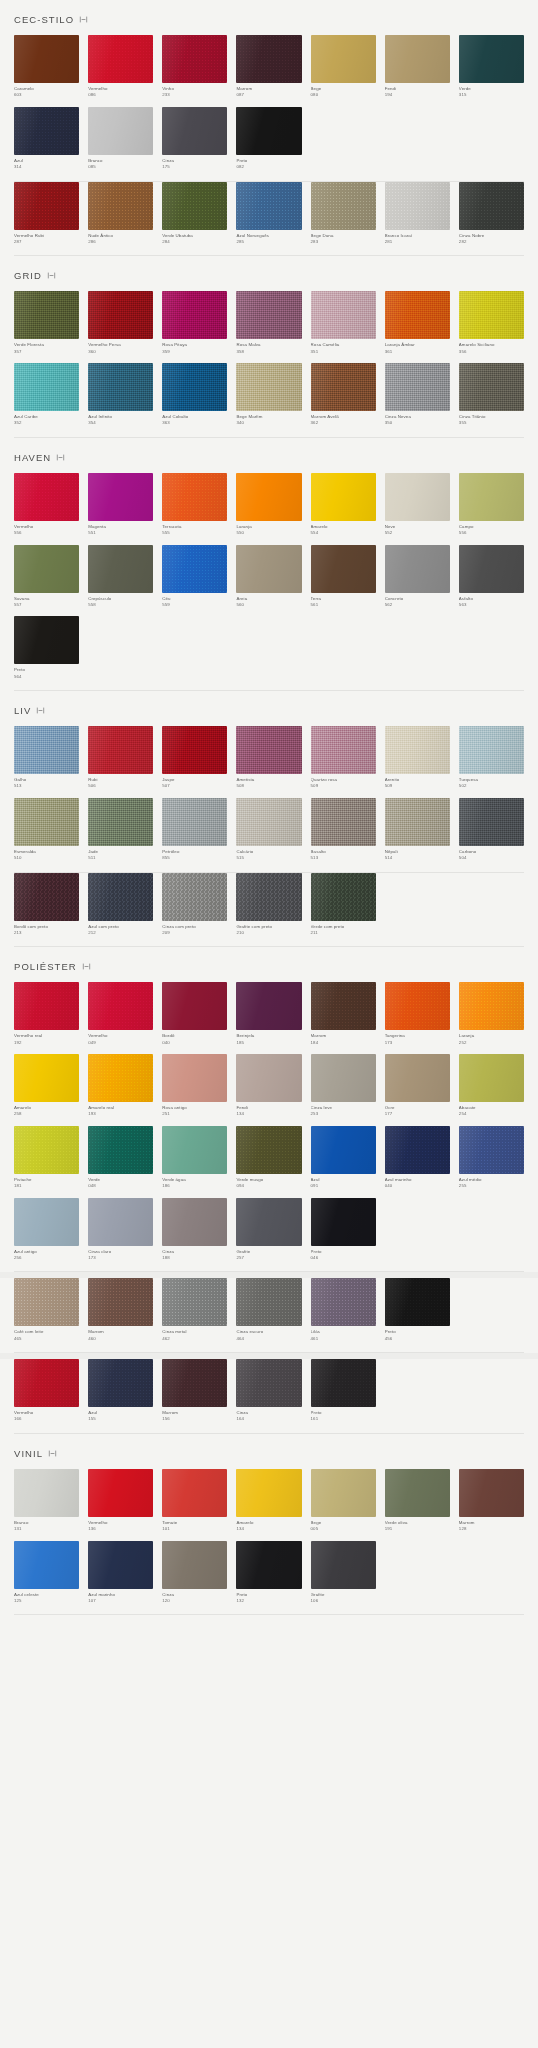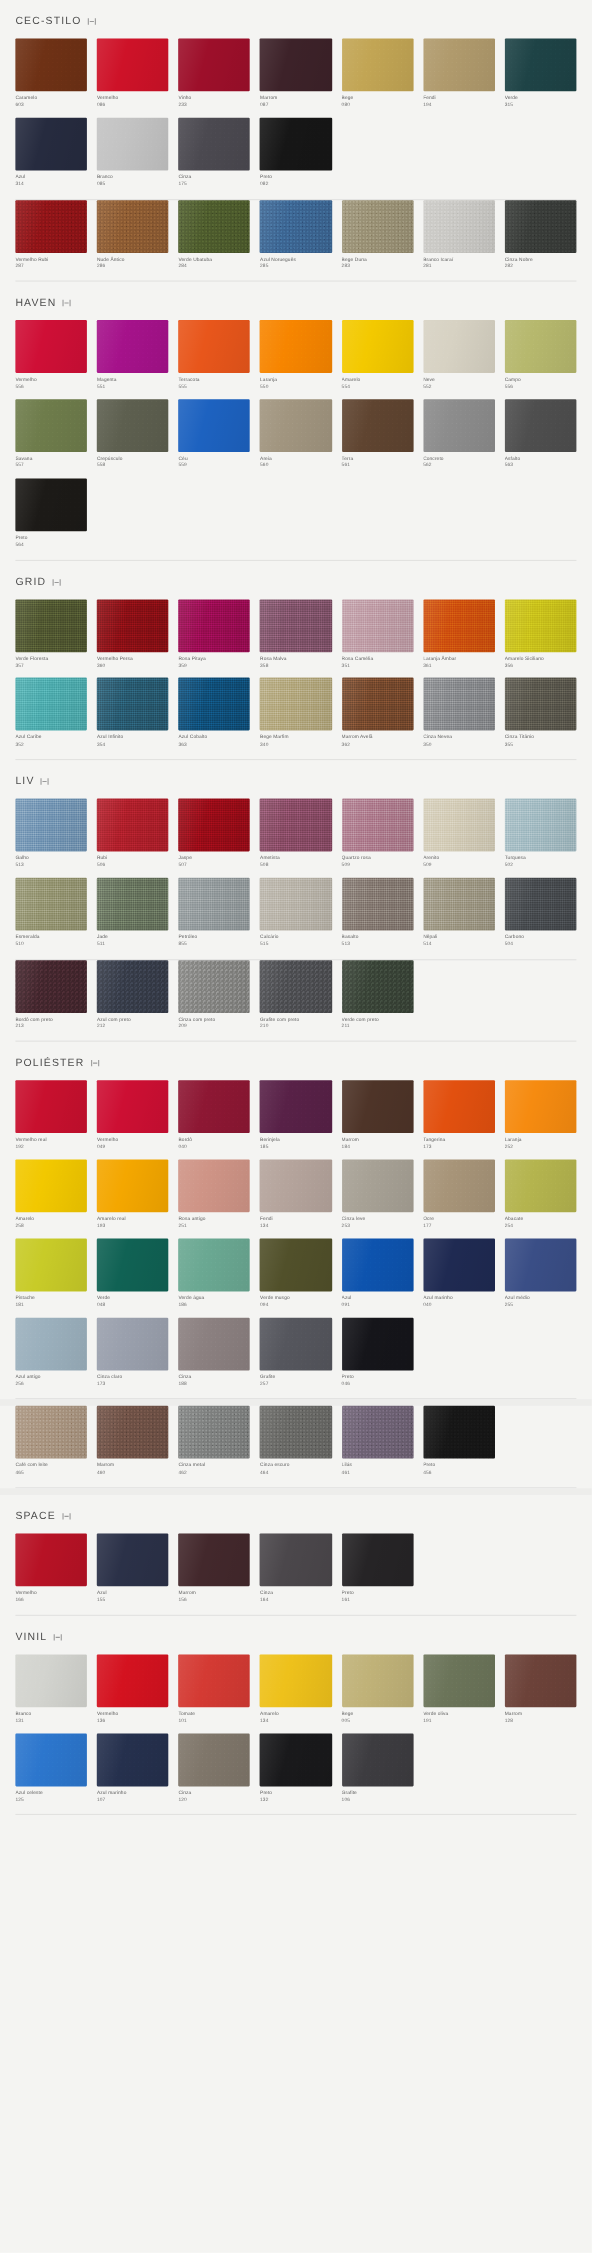--- a/index.html
+++ b/index.html
@@ -259,20 +259,147 @@
             <div class="sheen" style="background:linear-gradient(105deg,rgba(255,255,255,.10) 0%,rgba(255,255,255,0) 38%,rgba(0,0,0,.07) 100%);"></div>
           </div>
           <div class="chip-label">Cinza Nobre</div>
           <div class="chip-code">282</div>
         </div>
       </div>
       <div class="divider"></div>
     </div>
     <div class="section">
       <div class="section-head">
+        <span class="section-title">GRID</span>
+        <span class="collapse-icon">
+          <svg width="9" height="9" viewBox="0 0 9 9" aria-hidden="true">
+            <path d="M1.3 1.6 V7.4" stroke="#9a9a9a" stroke-width="1" fill="none"></path>
+            <path d="M7.7 1.6 V7.4" stroke="#9a9a9a" stroke-width="1" fill="none"></path>
+            <path d="M2.6 4.5 H6.4" stroke="#9a9a9a" stroke-width="1" fill="none"></path>
+          </svg>
+        </span>
+      </div>
+      <div class="swatch-grid">
+        <div class="swatch">
+          <div class="chip" style="background-color:#545b33">
+            <div class="tex" style="background-image:repeating-linear-gradient(0deg,rgba(255,255,255,.18) 0 1px,rgba(0,0,0,.12) 1px 2px),repeating-linear-gradient(90deg,rgba(255,255,255,.16) 0 1px,rgba(0,0,0,.10) 1px 2px);background-size:2px 2px;opacity:.85;"></div>
+            <div class="sheen" style="background:linear-gradient(105deg,rgba(255,255,255,.10) 0%,rgba(255,255,255,0) 38%,rgba(0,0,0,.07) 100%);"></div>
+          </div>
+          <div class="chip-label">Verde Floresta</div>
+          <div class="chip-code">357</div>
+        </div>
+        <div class="swatch">
+          <div class="chip" style="background-color:#8e1016">
+            <div class="tex" style="background-image:repeating-linear-gradient(0deg,rgba(255,255,255,.18) 0 1px,rgba(0,0,0,.12) 1px 2px),repeating-linear-gradient(90deg,rgba(255,255,255,.16) 0 1px,rgba(0,0,0,.10) 1px 2px);background-size:2px 2px;opacity:.85;"></div>
+            <div class="sheen" style="background:linear-gradient(105deg,rgba(255,255,255,.10) 0%,rgba(255,255,255,0) 38%,rgba(0,0,0,.07) 100%);"></div>
+          </div>
+          <div class="chip-label">Vermelho Persa</div>
+          <div class="chip-code">360</div>
+        </div>
+        <div class="swatch">
+          <div class="chip" style="background-color:#9e0d55">
+            <div class="tex" style="background-image:repeating-linear-gradient(0deg,rgba(255,255,255,.18) 0 1px,rgba(0,0,0,.12) 1px 2px),repeating-linear-gradient(90deg,rgba(255,255,255,.16) 0 1px,rgba(0,0,0,.10) 1px 2px);background-size:2px 2px;opacity:.85;"></div>
+            <div class="sheen" style="background:linear-gradient(105deg,rgba(255,255,255,.10) 0%,rgba(255,255,255,0) 38%,rgba(0,0,0,.07) 100%);"></div>
+          </div>
+          <div class="chip-label">Rosa Pitaya</div>
+          <div class="chip-code">359</div>
+        </div>
+        <div class="swatch">
+          <div class="chip" style="background-color:#86576f">
+            <div class="tex" style="background-image:repeating-linear-gradient(0deg,rgba(255,255,255,.18) 0 1px,rgba(0,0,0,.12) 1px 2px),repeating-linear-gradient(90deg,rgba(255,255,255,.16) 0 1px,rgba(0,0,0,.10) 1px 2px);background-size:2px 2px;opacity:.85;"></div>
+            <div class="sheen" style="background:linear-gradient(105deg,rgba(255,255,255,.10) 0%,rgba(255,255,255,0) 38%,rgba(0,0,0,.07) 100%);"></div>
+          </div>
+          <div class="chip-label">Rosa Malva</div>
+          <div class="chip-code">358</div>
+        </div>
+        <div class="swatch">
+          <div class="chip" style="background-color:#c3a2ab">
+            <div class="tex" style="background-image:repeating-linear-gradient(0deg,rgba(255,255,255,.18) 0 1px,rgba(0,0,0,.12) 1px 2px),repeating-linear-gradient(90deg,rgba(255,255,255,.16) 0 1px,rgba(0,0,0,.10) 1px 2px);background-size:2px 2px;opacity:.85;"></div>
+            <div class="sheen" style="background:linear-gradient(105deg,rgba(255,255,255,.10) 0%,rgba(255,255,255,0) 38%,rgba(0,0,0,.07) 100%);"></div>
+          </div>
+          <div class="chip-label">Rosa Camélia</div>
+          <div class="chip-code">351</div>
+        </div>
+        <div class="swatch">
+          <div class="chip" style="background-color:#d1540f">
+            <div class="tex" style="background-image:repeating-linear-gradient(0deg,rgba(255,255,255,.18) 0 1px,rgba(0,0,0,.12) 1px 2px),repeating-linear-gradient(90deg,rgba(255,255,255,.16) 0 1px,rgba(0,0,0,.10) 1px 2px);background-size:2px 2px;opacity:.85;"></div>
+            <div class="sheen" style="background:linear-gradient(105deg,rgba(255,255,255,.10) 0%,rgba(255,255,255,0) 38%,rgba(0,0,0,.07) 100%);"></div>
+          </div>
+          <div class="chip-label">Laranja Âmbar</div>
+          <div class="chip-code">361</div>
+        </div>
+        <div class="swatch">
+          <div class="chip" style="background-color:#ccc41c">
+            <div class="tex" style="background-image:repeating-linear-gradient(0deg,rgba(255,255,255,.18) 0 1px,rgba(0,0,0,.12) 1px 2px),repeating-linear-gradient(90deg,rgba(255,255,255,.16) 0 1px,rgba(0,0,0,.10) 1px 2px);background-size:2px 2px;opacity:.85;"></div>
+            <div class="sheen" style="background:linear-gradient(105deg,rgba(255,255,255,.10) 0%,rgba(255,255,255,0) 38%,rgba(0,0,0,.07) 100%);"></div>
+          </div>
+          <div class="chip-label">Amarelo Siciliano</div>
+          <div class="chip-code">356</div>
+        </div>
+        <div class="swatch">
+          <div class="chip" style="background-color:#52b0b2">
+            <div class="tex" style="background-image:repeating-linear-gradient(0deg,rgba(255,255,255,.18) 0 1px,rgba(0,0,0,.12) 1px 2px),repeating-linear-gradient(90deg,rgba(255,255,255,.16) 0 1px,rgba(0,0,0,.10) 1px 2px);background-size:2px 2px;opacity:.85;"></div>
+            <div class="sheen" style="background:linear-gradient(105deg,rgba(255,255,255,.10) 0%,rgba(255,255,255,0) 38%,rgba(0,0,0,.07) 100%);"></div>
+          </div>
+          <div class="chip-label">Azul Caribe</div>
+          <div class="chip-code">352</div>
+        </div>
+        <div class="swatch">
+          <div class="chip" style="background-color:#2a5e75">
+            <div class="tex" style="background-image:repeating-linear-gradient(0deg,rgba(255,255,255,.18) 0 1px,rgba(0,0,0,.12) 1px 2px),repeating-linear-gradient(90deg,rgba(255,255,255,.16) 0 1px,rgba(0,0,0,.10) 1px 2px);background-size:2px 2px;opacity:.85;"></div>
+            <div class="sheen" style="background:linear-gradient(105deg,rgba(255,255,255,.10) 0%,rgba(255,255,255,0) 38%,rgba(0,0,0,.07) 100%);"></div>
+          </div>
+          <div class="chip-label">Azul Infinito</div>
+          <div class="chip-code">354</div>
+        </div>
+        <div class="swatch">
+          <div class="chip" style="background-color:#10527e">
+            <div class="tex" style="background-image:repeating-linear-gradient(0deg,rgba(255,255,255,.18) 0 1px,rgba(0,0,0,.12) 1px 2px),repeating-linear-gradient(90deg,rgba(255,255,255,.16) 0 1px,rgba(0,0,0,.10) 1px 2px);background-size:2px 2px;opacity:.85;"></div>
+            <div class="sheen" style="background:linear-gradient(105deg,rgba(255,255,255,.10) 0%,rgba(255,255,255,0) 38%,rgba(0,0,0,.07) 100%);"></div>
+          </div>
+          <div class="chip-label">Azul Cobalto</div>
+          <div class="chip-code">363</div>
+        </div>
+        <div class="swatch">
+          <div class="chip" style="background-color:#b7ac84">
+            <div class="tex" style="background-image:repeating-linear-gradient(0deg,rgba(255,255,255,.18) 0 1px,rgba(0,0,0,.12) 1px 2px),repeating-linear-gradient(90deg,rgba(255,255,255,.16) 0 1px,rgba(0,0,0,.10) 1px 2px);background-size:2px 2px;opacity:.85;"></div>
+            <div class="sheen" style="background:linear-gradient(105deg,rgba(255,255,255,.10) 0%,rgba(255,255,255,0) 38%,rgba(0,0,0,.07) 100%);"></div>
+          </div>
+          <div class="chip-label">Bege Marfim</div>
+          <div class="chip-code">340</div>
+        </div>
+        <div class="swatch">
+          <div class="chip" style="background-color:#7b4c2f">
+            <div class="tex" style="background-image:repeating-linear-gradient(0deg,rgba(255,255,255,.18) 0 1px,rgba(0,0,0,.12) 1px 2px),repeating-linear-gradient(90deg,rgba(255,255,255,.16) 0 1px,rgba(0,0,0,.10) 1px 2px);background-size:2px 2px;opacity:.85;"></div>
+            <div class="sheen" style="background:linear-gradient(105deg,rgba(255,255,255,.10) 0%,rgba(255,255,255,0) 38%,rgba(0,0,0,.07) 100%);"></div>
+          </div>
+          <div class="chip-label">Marrom Avelã</div>
+          <div class="chip-code">362</div>
+        </div>
+        <div class="swatch">
+          <div class="chip" style="background-color:#8e9093">
+            <div class="tex" style="background-image:repeating-linear-gradient(0deg,rgba(255,255,255,.18) 0 1px,rgba(0,0,0,.12) 1px 2px),repeating-linear-gradient(90deg,rgba(255,255,255,.16) 0 1px,rgba(0,0,0,.10) 1px 2px);background-size:2px 2px;opacity:.85;"></div>
+            <div class="sheen" style="background:linear-gradient(105deg,rgba(255,255,255,.10) 0%,rgba(255,255,255,0) 38%,rgba(0,0,0,.07) 100%);"></div>
+          </div>
+          <div class="chip-label">Cinza Nevea</div>
+          <div class="chip-code">350</div>
+        </div>
+        <div class="swatch">
+          <div class="chip" style="background-color:#5f5c51">
+            <div class="tex" style="background-image:repeating-linear-gradient(0deg,rgba(255,255,255,.18) 0 1px,rgba(0,0,0,.12) 1px 2px),repeating-linear-gradient(90deg,rgba(255,255,255,.16) 0 1px,rgba(0,0,0,.10) 1px 2px);background-size:2px 2px;opacity:.85;"></div>
+            <div class="sheen" style="background:linear-gradient(105deg,rgba(255,255,255,.10) 0%,rgba(255,255,255,0) 38%,rgba(0,0,0,.07) 100%);"></div>
+          </div>
+          <div class="chip-label">Cinza Titânio</div>
+          <div class="chip-code">355</div>
+        </div>
+      </div>
+      <div class="divider"></div>
+    </div>
+    <div class="section">
+      <div class="section-head">
         <span class="section-title">HAVEN</span>
         <span class="collapse-icon">
           <svg width="9" height="9" viewBox="0 0 9 9" aria-hidden="true">
             <path d="M1.3 1.6 V7.4" stroke="#9a9a9a" stroke-width="1" fill="none"></path>
             <path d="M7.7 1.6 V7.4" stroke="#9a9a9a" stroke-width="1" fill="none"></path>
             <path d="M2.6 4.5 H6.4" stroke="#9a9a9a" stroke-width="1" fill="none"></path>
           </svg>
         </span>
       </div>
       <div class="swatch-grid">
@@ -388,147 +515,20 @@
           <div class="chip-label">Asfalto</div>
           <div class="chip-code">563</div>
         </div>
         <div class="swatch">
           <div class="chip" style="background-color:#1c1a17">
             <div class="tex" style="background-image:radial-gradient(rgba(255,255,255,.12) .6px,transparent .7px);background-size:4px 4px;opacity:.5;"></div>
             <div class="sheen" style="background:linear-gradient(105deg,rgba(255,255,255,.10) 0%,rgba(255,255,255,0) 38%,rgba(0,0,0,.07) 100%);"></div>
           </div>
           <div class="chip-label">Preto</div>
           <div class="chip-code">564</div>
-        </div>
-      </div>
-      <div class="divider"></div>
-    </div>
-    <div class="section">
-      <div class="section-head">
-        <span class="section-title">GRID</span>
-        <span class="collapse-icon">
-          <svg width="9" height="9" viewBox="0 0 9 9" aria-hidden="true">
-            <path d="M1.3 1.6 V7.4" stroke="#9a9a9a" stroke-width="1" fill="none"></path>
-            <path d="M7.7 1.6 V7.4" stroke="#9a9a9a" stroke-width="1" fill="none"></path>
-            <path d="M2.6 4.5 H6.4" stroke="#9a9a9a" stroke-width="1" fill="none"></path>
-          </svg>
-        </span>
-      </div>
-      <div class="swatch-grid">
-        <div class="swatch">
-          <div class="chip" style="background-color:#545b33">
-            <div class="tex" style="background-image:repeating-linear-gradient(0deg,rgba(255,255,255,.18) 0 1px,rgba(0,0,0,.12) 1px 2px),repeating-linear-gradient(90deg,rgba(255,255,255,.16) 0 1px,rgba(0,0,0,.10) 1px 2px);background-size:2px 2px;opacity:.85;"></div>
-            <div class="sheen" style="background:linear-gradient(105deg,rgba(255,255,255,.10) 0%,rgba(255,255,255,0) 38%,rgba(0,0,0,.07) 100%);"></div>
-          </div>
-          <div class="chip-label">Verde Floresta</div>
-          <div class="chip-code">357</div>
-        </div>
-        <div class="swatch">
-          <div class="chip" style="background-color:#8e1016">
-            <div class="tex" style="background-image:repeating-linear-gradient(0deg,rgba(255,255,255,.18) 0 1px,rgba(0,0,0,.12) 1px 2px),repeating-linear-gradient(90deg,rgba(255,255,255,.16) 0 1px,rgba(0,0,0,.10) 1px 2px);background-size:2px 2px;opacity:.85;"></div>
-            <div class="sheen" style="background:linear-gradient(105deg,rgba(255,255,255,.10) 0%,rgba(255,255,255,0) 38%,rgba(0,0,0,.07) 100%);"></div>
-          </div>
-          <div class="chip-label">Vermelho Persa</div>
-          <div class="chip-code">360</div>
-        </div>
-        <div class="swatch">
-          <div class="chip" style="background-color:#9e0d55">
-            <div class="tex" style="background-image:repeating-linear-gradient(0deg,rgba(255,255,255,.18) 0 1px,rgba(0,0,0,.12) 1px 2px),repeating-linear-gradient(90deg,rgba(255,255,255,.16) 0 1px,rgba(0,0,0,.10) 1px 2px);background-size:2px 2px;opacity:.85;"></div>
-            <div class="sheen" style="background:linear-gradient(105deg,rgba(255,255,255,.10) 0%,rgba(255,255,255,0) 38%,rgba(0,0,0,.07) 100%);"></div>
-          </div>
-          <div class="chip-label">Rosa Pitaya</div>
-          <div class="chip-code">359</div>
-        </div>
-        <div class="swatch">
-          <div class="chip" style="background-color:#86576f">
-            <div class="tex" style="background-image:repeating-linear-gradient(0deg,rgba(255,255,255,.18) 0 1px,rgba(0,0,0,.12) 1px 2px),repeating-linear-gradient(90deg,rgba(255,255,255,.16) 0 1px,rgba(0,0,0,.10) 1px 2px);background-size:2px 2px;opacity:.85;"></div>
-            <div class="sheen" style="background:linear-gradient(105deg,rgba(255,255,255,.10) 0%,rgba(255,255,255,0) 38%,rgba(0,0,0,.07) 100%);"></div>
-          </div>
-          <div class="chip-label">Rosa Malva</div>
-          <div class="chip-code">358</div>
-        </div>
-        <div class="swatch">
-          <div class="chip" style="background-color:#c3a2ab">
-            <div class="tex" style="background-image:repeating-linear-gradient(0deg,rgba(255,255,255,.18) 0 1px,rgba(0,0,0,.12) 1px 2px),repeating-linear-gradient(90deg,rgba(255,255,255,.16) 0 1px,rgba(0,0,0,.10) 1px 2px);background-size:2px 2px;opacity:.85;"></div>
-            <div class="sheen" style="background:linear-gradient(105deg,rgba(255,255,255,.10) 0%,rgba(255,255,255,0) 38%,rgba(0,0,0,.07) 100%);"></div>
-          </div>
-          <div class="chip-label">Rosa Camélia</div>
-          <div class="chip-code">351</div>
-        </div>
-        <div class="swatch">
-          <div class="chip" style="background-color:#d1540f">
-            <div class="tex" style="background-image:repeating-linear-gradient(0deg,rgba(255,255,255,.18) 0 1px,rgba(0,0,0,.12) 1px 2px),repeating-linear-gradient(90deg,rgba(255,255,255,.16) 0 1px,rgba(0,0,0,.10) 1px 2px);background-size:2px 2px;opacity:.85;"></div>
-            <div class="sheen" style="background:linear-gradient(105deg,rgba(255,255,255,.10) 0%,rgba(255,255,255,0) 38%,rgba(0,0,0,.07) 100%);"></div>
-          </div>
-          <div class="chip-label">Laranja Âmbar</div>
-          <div class="chip-code">361</div>
-        </div>
-        <div class="swatch">
-          <div class="chip" style="background-color:#ccc41c">
-            <div class="tex" style="background-image:repeating-linear-gradient(0deg,rgba(255,255,255,.18) 0 1px,rgba(0,0,0,.12) 1px 2px),repeating-linear-gradient(90deg,rgba(255,255,255,.16) 0 1px,rgba(0,0,0,.10) 1px 2px);background-size:2px 2px;opacity:.85;"></div>
-            <div class="sheen" style="background:linear-gradient(105deg,rgba(255,255,255,.10) 0%,rgba(255,255,255,0) 38%,rgba(0,0,0,.07) 100%);"></div>
-          </div>
-          <div class="chip-label">Amarelo Siciliano</div>
-          <div class="chip-code">356</div>
-        </div>
-        <div class="swatch">
-          <div class="chip" style="background-color:#52b0b2">
-            <div class="tex" style="background-image:repeating-linear-gradient(0deg,rgba(255,255,255,.18) 0 1px,rgba(0,0,0,.12) 1px 2px),repeating-linear-gradient(90deg,rgba(255,255,255,.16) 0 1px,rgba(0,0,0,.10) 1px 2px);background-size:2px 2px;opacity:.85;"></div>
-            <div class="sheen" style="background:linear-gradient(105deg,rgba(255,255,255,.10) 0%,rgba(255,255,255,0) 38%,rgba(0,0,0,.07) 100%);"></div>
-          </div>
-          <div class="chip-label">Azul Caribe</div>
-          <div class="chip-code">352</div>
-        </div>
-        <div class="swatch">
-          <div class="chip" style="background-color:#2a5e75">
-            <div class="tex" style="background-image:repeating-linear-gradient(0deg,rgba(255,255,255,.18) 0 1px,rgba(0,0,0,.12) 1px 2px),repeating-linear-gradient(90deg,rgba(255,255,255,.16) 0 1px,rgba(0,0,0,.10) 1px 2px);background-size:2px 2px;opacity:.85;"></div>
-            <div class="sheen" style="background:linear-gradient(105deg,rgba(255,255,255,.10) 0%,rgba(255,255,255,0) 38%,rgba(0,0,0,.07) 100%);"></div>
-          </div>
-          <div class="chip-label">Azul Infinito</div>
-          <div class="chip-code">354</div>
-        </div>
-        <div class="swatch">
-          <div class="chip" style="background-color:#10527e">
-            <div class="tex" style="background-image:repeating-linear-gradient(0deg,rgba(255,255,255,.18) 0 1px,rgba(0,0,0,.12) 1px 2px),repeating-linear-gradient(90deg,rgba(255,255,255,.16) 0 1px,rgba(0,0,0,.10) 1px 2px);background-size:2px 2px;opacity:.85;"></div>
-            <div class="sheen" style="background:linear-gradient(105deg,rgba(255,255,255,.10) 0%,rgba(255,255,255,0) 38%,rgba(0,0,0,.07) 100%);"></div>
-          </div>
-          <div class="chip-label">Azul Cobalto</div>
-          <div class="chip-code">363</div>
-        </div>
-        <div class="swatch">
-          <div class="chip" style="background-color:#b7ac84">
-            <div class="tex" style="background-image:repeating-linear-gradient(0deg,rgba(255,255,255,.18) 0 1px,rgba(0,0,0,.12) 1px 2px),repeating-linear-gradient(90deg,rgba(255,255,255,.16) 0 1px,rgba(0,0,0,.10) 1px 2px);background-size:2px 2px;opacity:.85;"></div>
-            <div class="sheen" style="background:linear-gradient(105deg,rgba(255,255,255,.10) 0%,rgba(255,255,255,0) 38%,rgba(0,0,0,.07) 100%);"></div>
-          </div>
-          <div class="chip-label">Bege Marfim</div>
-          <div class="chip-code">340</div>
-        </div>
-        <div class="swatch">
-          <div class="chip" style="background-color:#7b4c2f">
-            <div class="tex" style="background-image:repeating-linear-gradient(0deg,rgba(255,255,255,.18) 0 1px,rgba(0,0,0,.12) 1px 2px),repeating-linear-gradient(90deg,rgba(255,255,255,.16) 0 1px,rgba(0,0,0,.10) 1px 2px);background-size:2px 2px;opacity:.85;"></div>
-            <div class="sheen" style="background:linear-gradient(105deg,rgba(255,255,255,.10) 0%,rgba(255,255,255,0) 38%,rgba(0,0,0,.07) 100%);"></div>
-          </div>
-          <div class="chip-label">Marrom Avelã</div>
-          <div class="chip-code">362</div>
-        </div>
-        <div class="swatch">
-          <div class="chip" style="background-color:#8e9093">
-            <div class="tex" style="background-image:repeating-linear-gradient(0deg,rgba(255,255,255,.18) 0 1px,rgba(0,0,0,.12) 1px 2px),repeating-linear-gradient(90deg,rgba(255,255,255,.16) 0 1px,rgba(0,0,0,.10) 1px 2px);background-size:2px 2px;opacity:.85;"></div>
-            <div class="sheen" style="background:linear-gradient(105deg,rgba(255,255,255,.10) 0%,rgba(255,255,255,0) 38%,rgba(0,0,0,.07) 100%);"></div>
-          </div>
-          <div class="chip-label">Cinza Nevea</div>
-          <div class="chip-code">350</div>
-        </div>
-        <div class="swatch">
-          <div class="chip" style="background-color:#5f5c51">
-            <div class="tex" style="background-image:repeating-linear-gradient(0deg,rgba(255,255,255,.18) 0 1px,rgba(0,0,0,.12) 1px 2px),repeating-linear-gradient(90deg,rgba(255,255,255,.16) 0 1px,rgba(0,0,0,.10) 1px 2px);background-size:2px 2px;opacity:.85;"></div>
-            <div class="sheen" style="background:linear-gradient(105deg,rgba(255,255,255,.10) 0%,rgba(255,255,255,0) 38%,rgba(0,0,0,.07) 100%);"></div>
-          </div>
-          <div class="chip-label">Cinza Titânio</div>
-          <div class="chip-code">355</div>
         </div>
       </div>
       <div class="divider"></div>
     </div>
     <div class="section">
       <div class="section-head">
         <span class="section-title">LIV</span>
         <span class="collapse-icon">
           <svg width="9" height="9" viewBox="0 0 9 9" aria-hidden="true">
             <path d="M1.3 1.6 V7.4" stroke="#9a9a9a" stroke-width="1" fill="none"></path>
@@ -970,30 +970,20 @@
             <div class="sheen" style="background:linear-gradient(105deg,rgba(255,255,255,.10) 0%,rgba(255,255,255,0) 38%,rgba(0,0,0,.07) 100%);"></div>
           </div>
           <div class="chip-label">Preto</div>
           <div class="chip-code">456</div>
         </div>
       </div>
       <div class="divider"></div>
     </div>
     <div class="band"></div>
     <div class="section">
-      <div class="section-head">
-        <span class="section-title">SPACE</span>
-        <span class="collapse-icon">
-          <svg width="9" height="9" viewBox="0 0 9 9" aria-hidden="true">
-            <path d="M1.3 1.6 V7.4" stroke="#9a9a9a" stroke-width="1" fill="none"></path>
-            <path d="M7.7 1.6 V7.4" stroke="#9a9a9a" stroke-width="1" fill="none"></path>
-            <path d="M2.6 4.5 H6.4" stroke="#9a9a9a" stroke-width="1" fill="none"></path>
-          </svg>
-        </span>
-      </div>
       <div class="swatch-grid">
         <div class="swatch">
           <div class="chip" style="background-color:#b71225">
             <div class="tex" style="background-image:radial-gradient(rgba(255,255,255,.30) .4px,transparent .5px);background-size:3px 3px;opacity:.7;"></div>
             <div class="sheen" style="background:linear-gradient(105deg,rgba(255,255,255,.10) 0%,rgba(255,255,255,0) 38%,rgba(0,0,0,.07) 100%);"></div>
           </div>
           <div class="chip-label">Vermelho</div>
           <div class="chip-code">166</div>
         </div>
         <div class="swatch">

